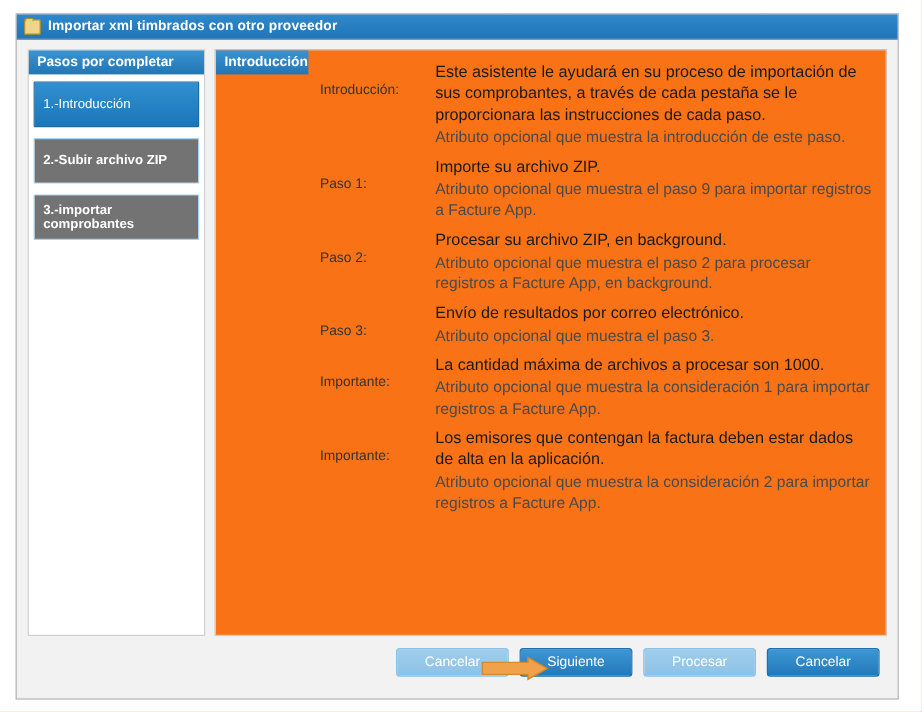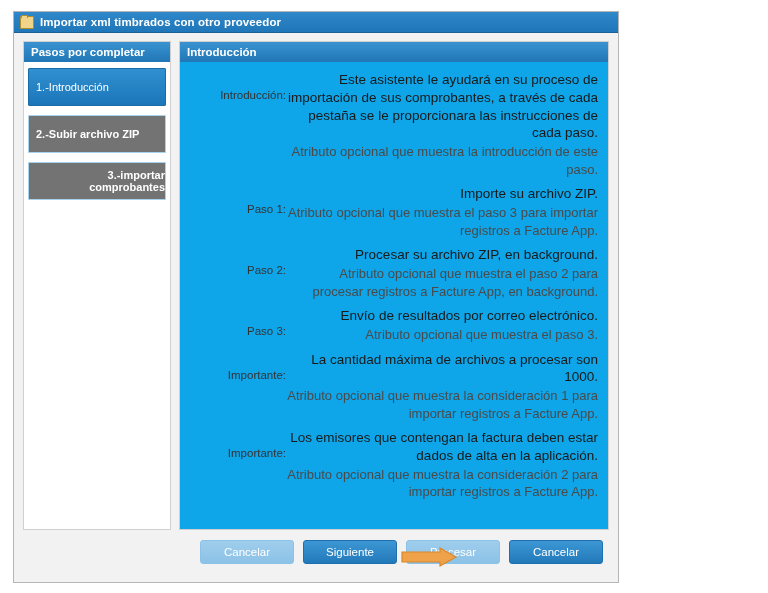--- a/index.html
+++ b/index.html
@@ -11,28 +11,27 @@
     width: 768px;
     height: 593px;
     font-family: "Liberation Sans", sans-serif;
     overflow: hidden;
   }
 
   .window {
     position: absolute;
     left: 13px;
     top: 11px;
-    width: 606px;
+    width: 736px;
     height: 572px;
     background: #f2f2f2;
     border: 1px solid #b5b5b5;
     box-sizing: border-box;
     display: flex;
     flex-direction: column;
-    text-align: right;
   }
 
   
   .titlebar {
     height: 21px;
     background: linear-gradient(to bottom, #2f88c9 0%, #1f76b8 100%);
     border-bottom: 1px solid #1a6197;
     display: flex;
     align-items: center;
     padding: 0 6px;
@@ -128,25 +127,25 @@
   .step.inactive {
     background: #737373;
     border: 1px solid #a9d2ee;
     color: #ffffff;
     font-weight: bold;
   }
 
   
   .right-pane {
     flex: 1 1 auto;
-    background: #0ea5e9;
+    background: #f97316;
     border: 1px solid #cfcfcf;
     box-sizing: border-box;
     display: flex;
-    flex-direction: column;
+    flex-direction: row;
     min-width: 0;
   }
   .content {
     padding: 9px 10px 10px 10px;
     box-sizing: border-box;
     overflow: hidden;
   }
   .row {
     display: flex;
     margin-bottom: 7px;
@@ -256,21 +255,21 @@
             <div class="row-body">
               <div class="row-main">Este asistente le ayudará en su proceso de importación de sus comprobantes, a través de cada pestaña se le proporcionara las instrucciones de cada paso.</div>
               <div class="row-sub">Atributo opcional que muestra la introducción de este paso.</div>
             </div>
           </div>
 
           <div class="row">
             <div class="row-label">Paso 1:</div>
             <div class="row-body">
               <div class="row-main">Importe su archivo ZIP.</div>
-              <div class="row-sub">Atributo opcional que muestra el paso 3 para importar registros a Facture App.</div>
+              <div class="row-sub">Atributo opcional que muestra el paso 9 para importar registros a Facture App.</div>
             </div>
           </div>
 
           <div class="row">
             <div class="row-label">Paso 2:</div>
             <div class="row-body">
               <div class="row-main">Procesar su archivo ZIP, en background.</div>
               <div class="row-sub">Atributo opcional que muestra el paso 2 para procesar registros a Facture App, en background.</div>
             </div>
           </div>

